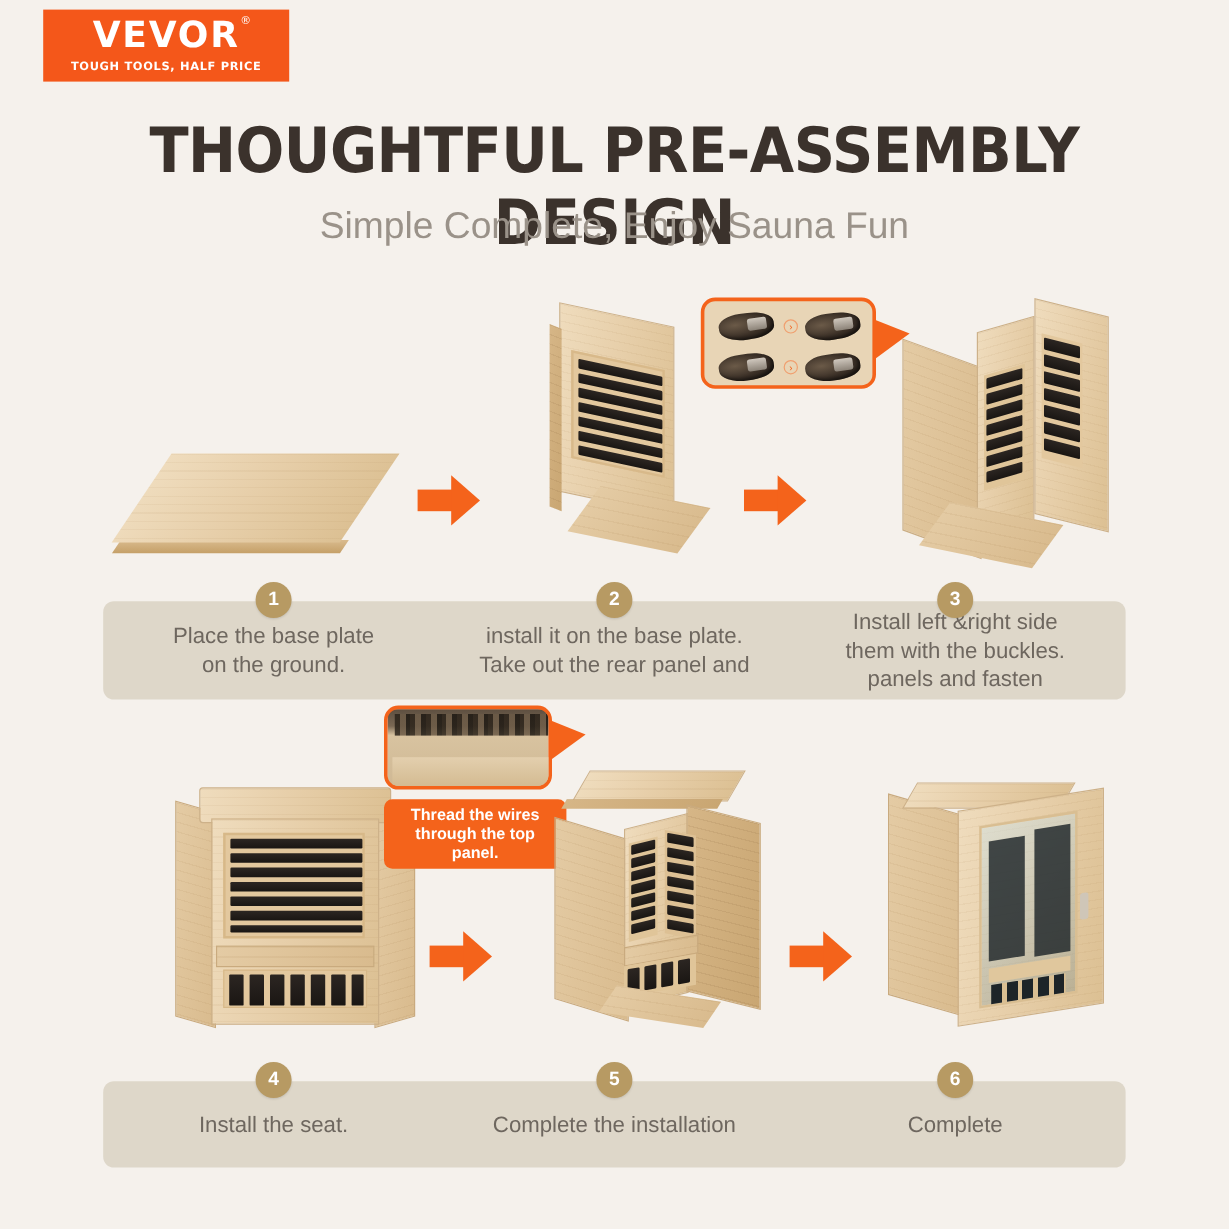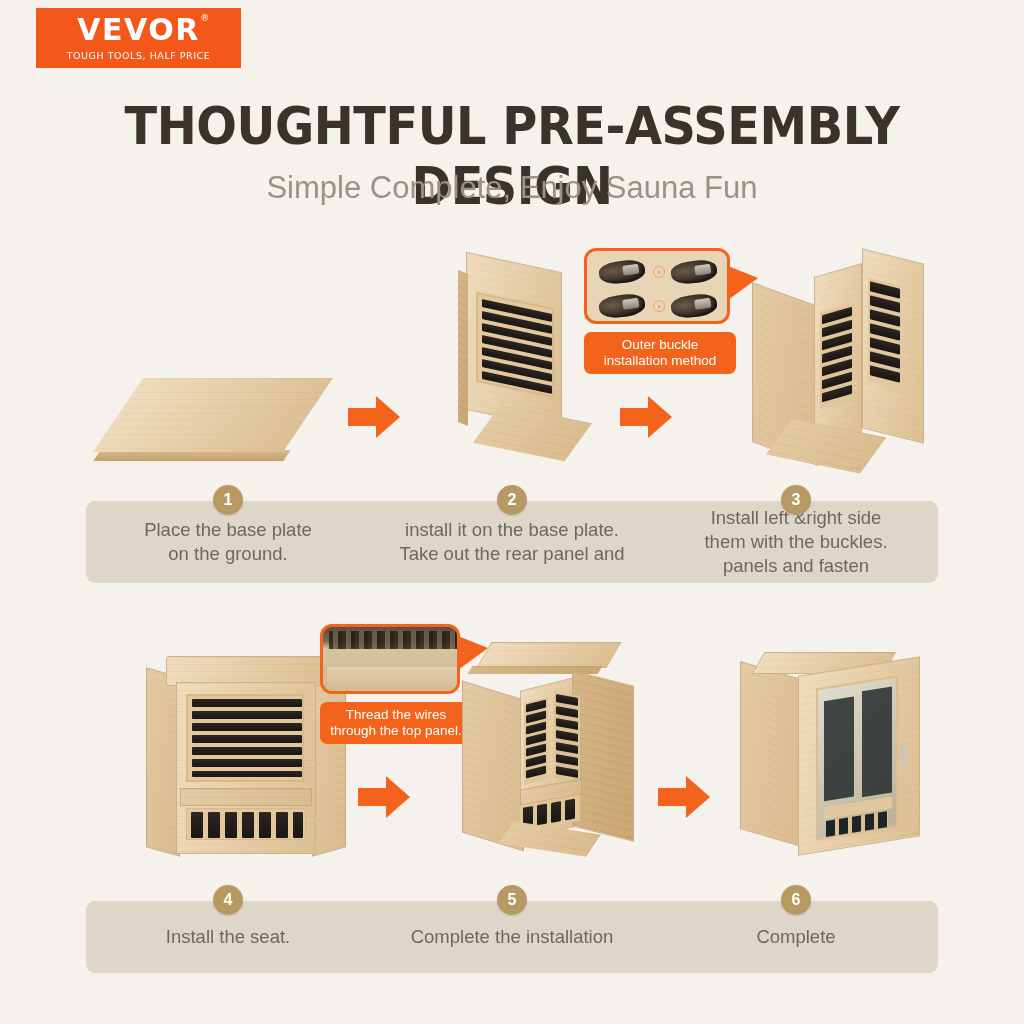--- a/index.html
+++ b/index.html
@@ -23,21 +23,21 @@
     color:#fff; font-weight:bold; font-size:30px;
     letter-spacing:1.5px; line-height:1;
     font-family:"DejaVu Sans", sans-serif;
     position:relative;
   }
   .logo-reg {
     position:absolute; right:-11px; top:-1px;
     font-size:9px; font-weight:normal;
   }
   .logo-tag {
-    color:#fff; font-size:9.5px; font-weight:normal;
+    color:#fff; font-size:9.5px; font-weight:bold;
     letter-spacing:0.55px; margin-top:5px;
     font-family:"DejaVu Sans", sans-serif;
   }
 
   .page-title {
     position:absolute; left:0; top:96px; width:1024px;
     text-align:center;
     font-family:"DejaVu Sans", sans-serif;
     font-weight:bold;
     font-size:52px;
@@ -223,24 +223,20 @@
 <div class="callout" style="left:584px; top:248px; width:160px; height:120px;">
   <div class="callout-img" style="width:146px; height:76px;">
     <div class="buckle" style="left:12px; top:10px;"></div>
     <div class="buckle" style="left:84px; top:10px;"></div>
     <div class="buckle" style="left:12px; top:44px;"></div>
     <div class="buckle" style="left:84px; top:44px;"></div>
     <div class="buckle-dot" style="left:66px; top:15px;">›</div>
     <div class="buckle-dot" style="left:66px; top:49px;">›</div>
   </div>
   <div class="callout-tip" style="left:144px; top:18px;"></div>
-  <div class="callout-label" style="margin-top:8px; width:152px;">
-    <div>Outer buckle</div>
-    <div>installation method</div>
-  </div>
 </div>
 
 <div class="arrow" style="left:620px; top:396px;">
   <div class="shaft"></div>
   <div class="head"></div>
 </div>
 
 <div class="fig" style="left:742px; top:256px; width:200px; height:215px;">
 
   <div class="panel wood-l" style="left:10px; top:38px; width:66px; height:160px; transform:skewY(20deg);
@@ -322,21 +318,21 @@
     <div class="heater" style="position:absolute;left:4px;top:3px;width:12px;height:26px;"></div>
     <div class="heater" style="position:absolute;left:21px;top:3px;width:12px;height:26px;"></div>
     <div class="heater" style="position:absolute;left:38px;top:3px;width:12px;height:26px;"></div>
     <div class="heater" style="position:absolute;left:55px;top:3px;width:12px;height:26px;"></div>
     <div class="heater" style="position:absolute;left:72px;top:3px;width:12px;height:26px;"></div>
     <div class="heater" style="position:absolute;left:89px;top:3px;width:12px;height:26px;"></div>
     <div class="heater" style="position:absolute;left:106px;top:3px;width:10px;height:26px;"></div>
   </div>
 </div>
 
-<div class="callout" style="left:320px; top:624px; width:160px; height:115px;">
+<div class="callout" style="left:320px; top:588px; width:160px; height:115px;font-weight:bold;">
   <div class="callout-img" style="width:140px; height:70px;
               background:linear-gradient(180deg,#5d4f40 0%,#7a6854 22%,#d8c3a0 34%,#cfb894 100%);">
     <div style="position:absolute;left:6px;top:4px;width:128px;height:18px;
                 background:repeating-linear-gradient(90deg,#2a2219 0 4px,#6b5a46 4px 9px,#1d1812 9px 13px);
                 opacity:.85;"></div>
     <div style="position:absolute;left:4px;top:40px;width:132px;height:26px;
                 background:linear-gradient(180deg,#e3cfae,#d2b98f);"></div>
   </div>
   <div class="callout-tip" style="left:138px; top:12px;"></div>
   <div class="callout-label" style="margin-top:8px; width:152px;">

